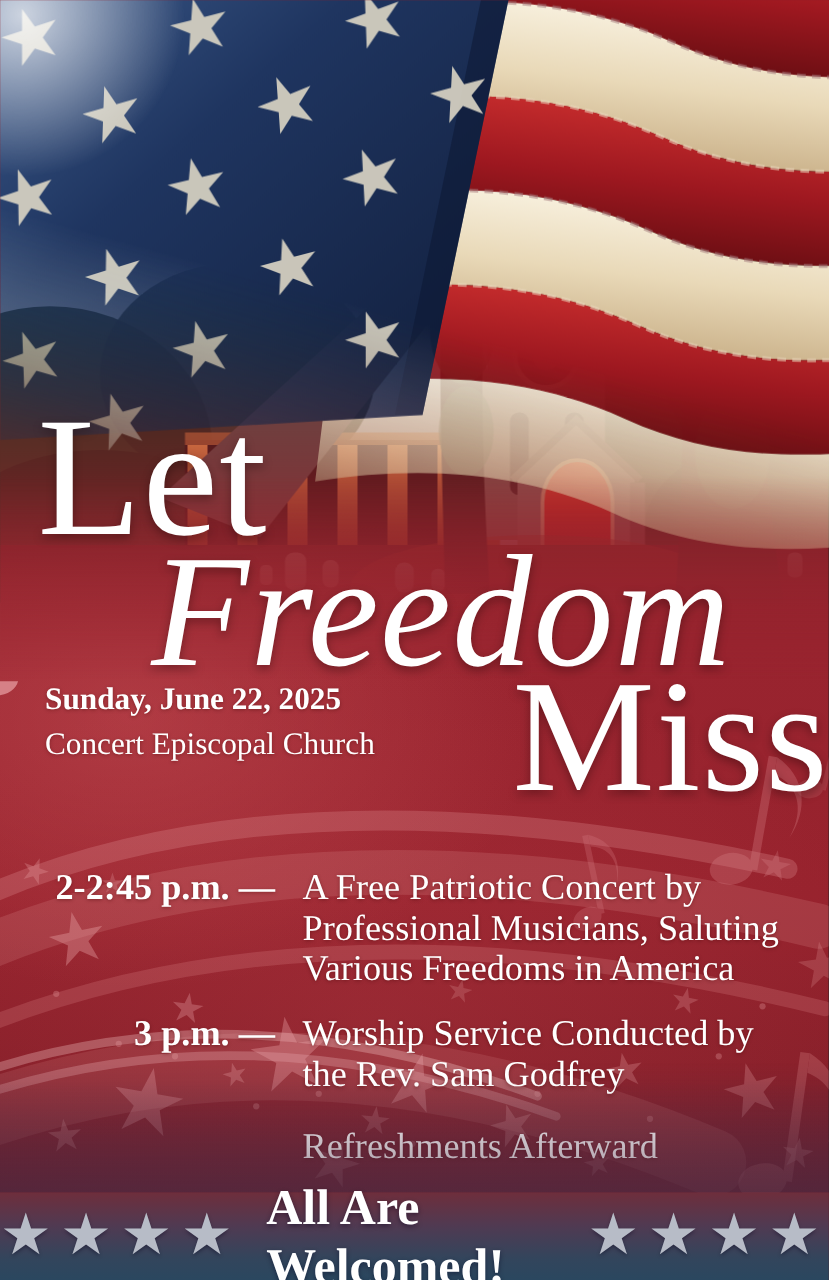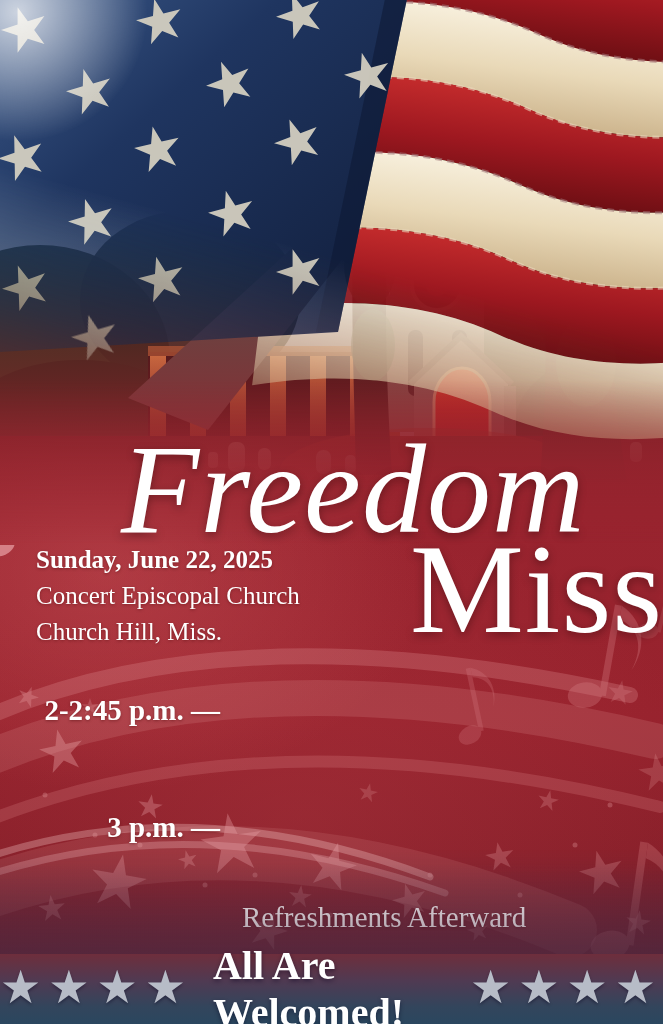--- a/index.html
+++ b/index.html
@@ -258,34 +258,39 @@
           <path d="M18,-82 C40,-72 46,-50 36,-28 C44,-52 34,-66 18,-70 Z"></path>
         </g>
       <use href="#note8" transform="translate(585,150) scale(1.15) rotate(10)" opacity="0.32"></use>
       <use href="#note8" transform="translate(470,190) scale(0.8) rotate(-12)" opacity="0.26"></use>
       <use href="#note8" transform="translate(610,400) scale(1.3) rotate(8)" opacity="0.3"></use>
       <use href="#note8" transform="translate(648,86) scale(0.7) rotate(14)" opacity="0.2"></use>
     </g>
     <rect x="0" y="305" width="663" height="105" fill="url(#dfade)"></rect>
   </svg>
 
+  <div class="txt title-line t1">Let</div>
   <div class="txt title-line t2">Freedom</div>
   <div class="txt title-line t3">Miss</div>
 
   <div class="txt event">
     <div class="date">Sunday, June 22, 2025</div>
     <div>Concert Episcopal Church</div>
-    <div>Church Hill, Miss.</div>
   </div>
 
   <div class="txt sched row1">
     <div class="time">2-2:45 p.m. —</div>
+    <div class="desc">A Free Patriotic Concert by
+Professional Musicians, Saluting
+Various Freedoms in America</div>
   </div>
   <div class="txt sched row2">
     <div class="time">3 p.m. —</div>
+    <div class="desc">Worship Service Conducted by
+the Rev. Sam Godfrey</div>
   </div>
   <div class="txt note">Refreshments Afterward</div>
 
   <div class="footer-fade"></div>
   <div class="footer">
     <span class="fstars">★★★★</span>
     <span class="ftext">All Are Welcomed!</span>
     <span class="fstars">★★★★</span>
   </div>
 </div>

